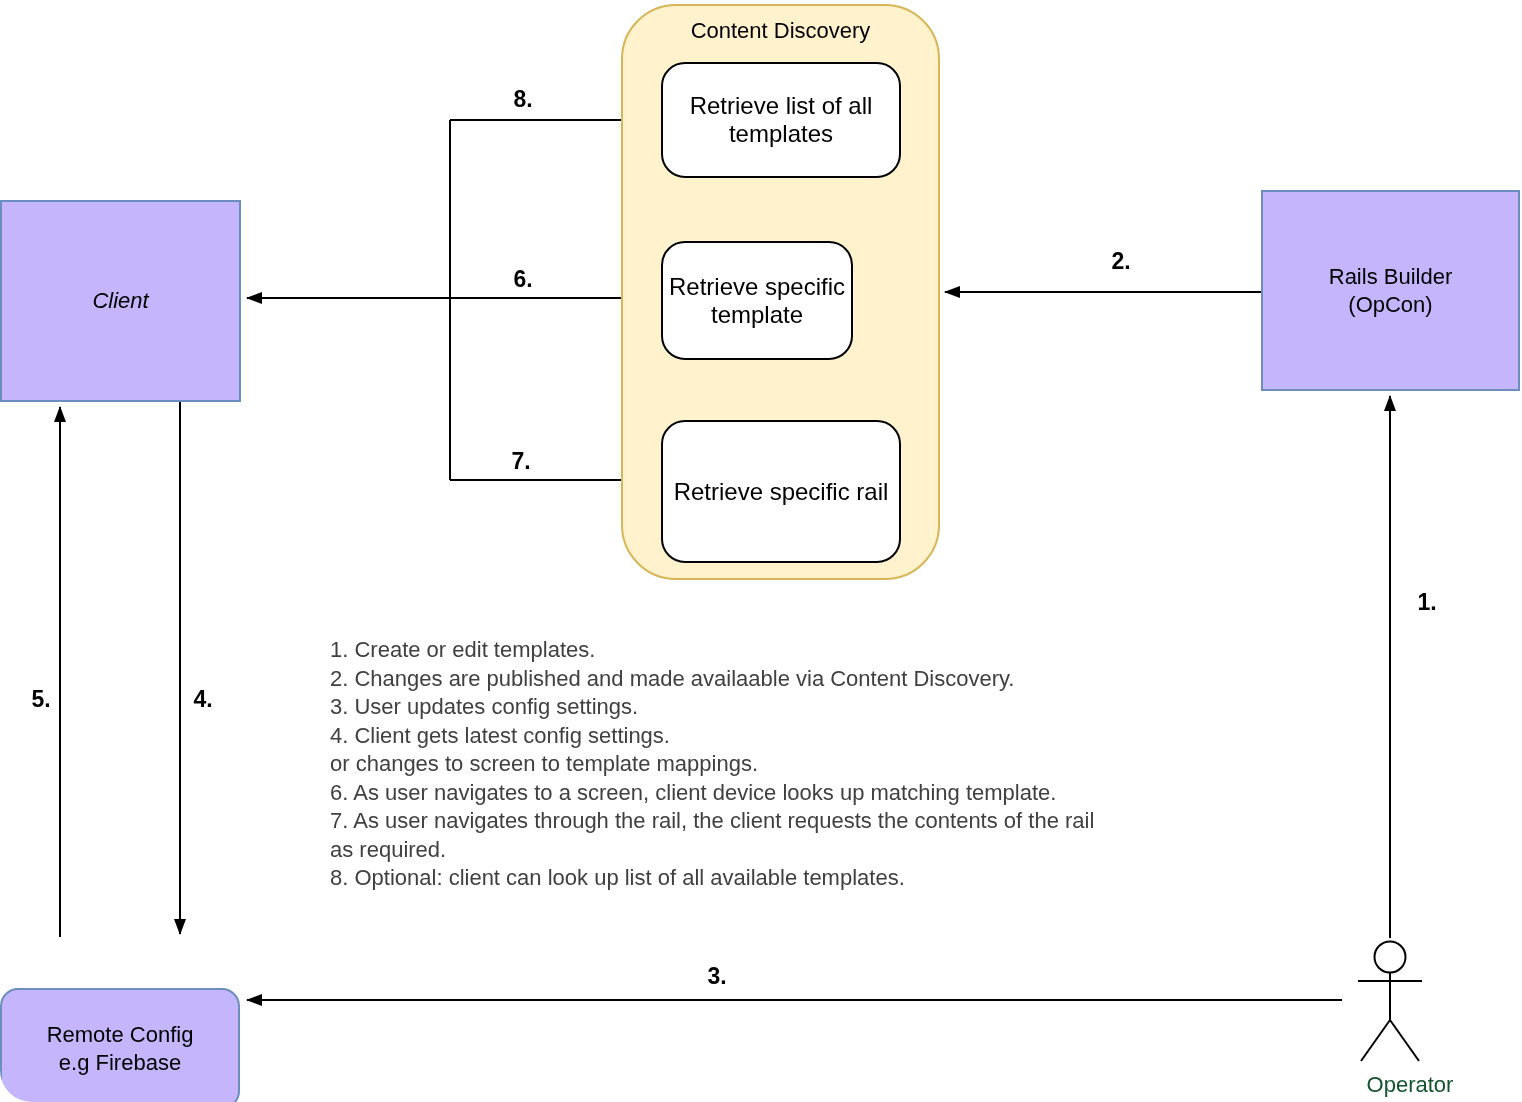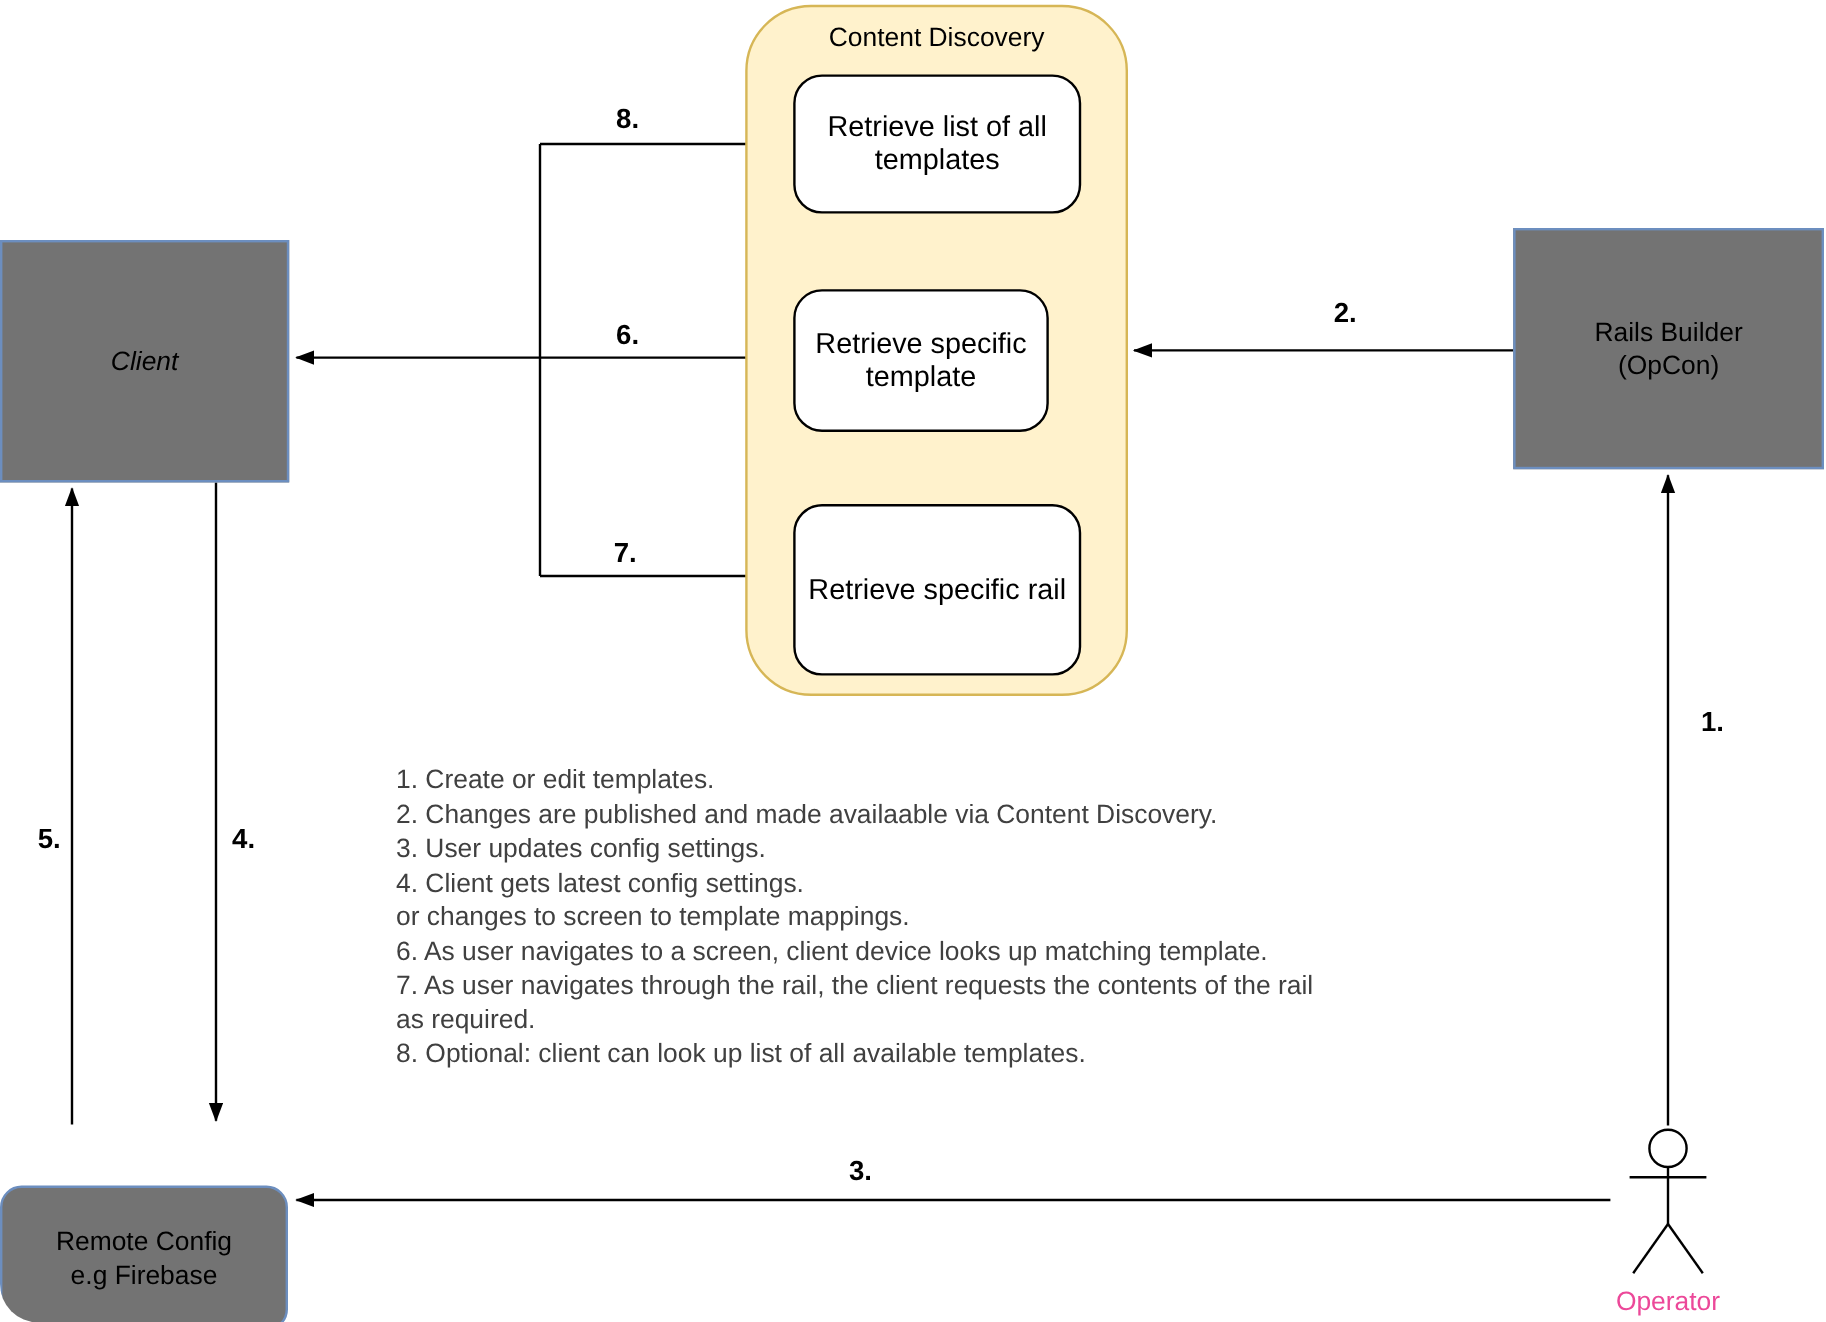--- a/index.html
+++ b/index.html
@@ -2,21 +2,21 @@
 <html><head>
 <meta charset="utf-8">
 <style>
   html,body{margin:0;padding:0;background:#ffffff;}
   .canvas{
     position:relative;width:1522px;height:1102px;background:#ffffff;
     font-family:"Liberation Sans", sans-serif;color:#000000;overflow:hidden;border-radius:32px;
   }
   .edge-layer{position:absolute;left:0;top:0;pointer-events:none;}
   .node{
-    position:absolute;background:#737373;border:2px solid #6c8ebf;
+    position:absolute;background:#c4b5fd;border:2px solid #6c8ebf;
     display:flex;align-items:center;justify-content:center;text-align:center;
     font-size:22px;line-height:28px;white-space:pre-line;box-sizing:border-box;
   }
   .node.rounded{border-radius:18px;}
   .container{
     position:absolute;background:#fff2cc;border:2px solid #d6b656;
     border-radius:55px;box-sizing:border-box;
   }
   .container-title{
     position:absolute;left:0;right:0;top:12px;text-align:center;
@@ -28,21 +28,21 @@
     font-size:24px;line-height:28px;white-space:pre-line;box-sizing:border-box;
   }
   .edge-label{
     position:absolute;transform:translate(-50%,-50%);
     font-size:23px;font-weight:bold;white-space:nowrap;color:#000000;
   }
   .notes{position:absolute;left:330px;top:636px;font-size:22px;line-height:28.5px;color:#404040;}
   .note-line{white-space:nowrap;}
   .operator-label{
     position:absolute;transform:translateX(-50%);
-    font-size:22px;white-space:nowrap;color:#ec4899;
+    font-size:22px;white-space:nowrap;color:#14532d;margin-left:20px;
   }
 </style>
 </head>
 <body>
 
 <div class="canvas">
 
   <svg class="edge-layer" width="1522" height="1102" viewBox="0 0 1522 1102">
     <defs>
       <marker id="arrowhead" markerUnits="userSpaceOnUse" markerWidth="18" markerHeight="14" refX="15" refY="6" orient="auto">
@@ -79,21 +79,21 @@
       <line x1="1390" y1="1020" x2="1419" y2="1061"></line>
     </g>
   </svg>
 
   <div class="container" style="left:621px;top:4px;width:319px;height:576px;">
     <div class="container-title">Content Discovery</div>
   </div>
 
   <div class="process" style="left:661px;top:62px;width:240px;height:116px;">Retrieve list of all
 templates</div>
-  <div class="process" style="left:661px;top:241px;width:213px;height:119px;">Retrieve specific
+  <div class="process" style="left:661px;top:241px;width:192px;height:119px;">Retrieve specific
 template</div>
   <div class="process" style="left:661px;top:420px;width:240px;height:143px;">Retrieve specific rail</div>
 
   <div class="node" style="left:0px;top:200px;width:241px;height:202px;font-style:italic;">Client</div>
 
   <div class="node" style="left:1261px;top:190px;width:259px;height:201px;">Rails Builder
 (OpCon)</div>
 
   <div class="node rounded" style="left:0px;top:988px;width:240px;height:121px;">Remote Config
 e.g Firebase</div>

